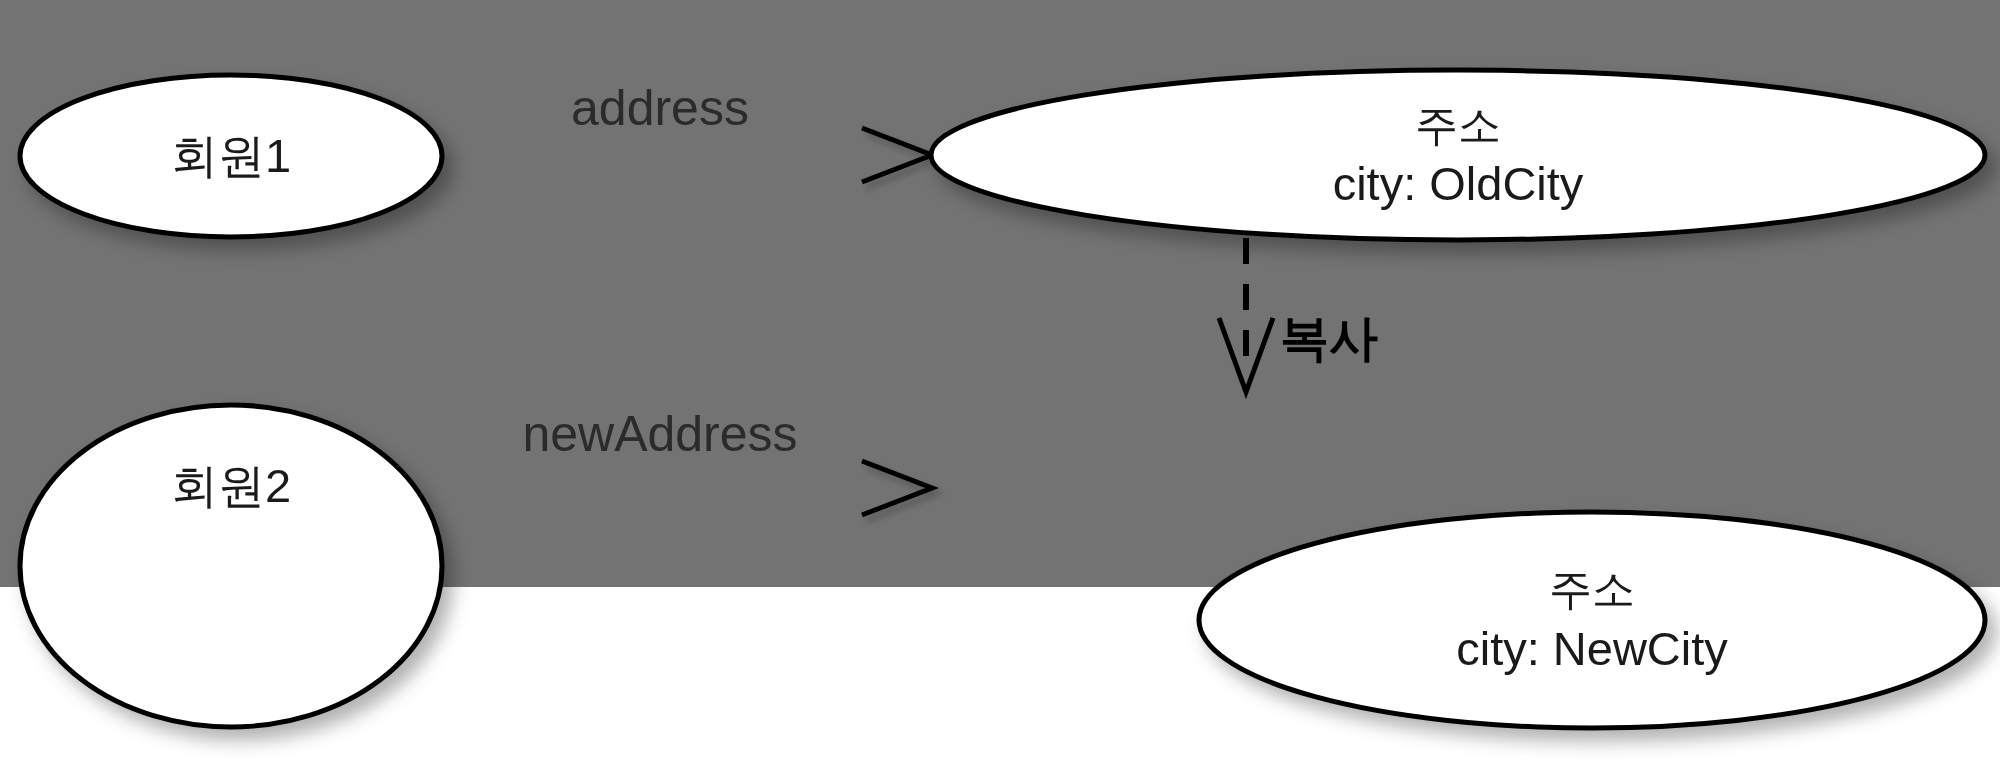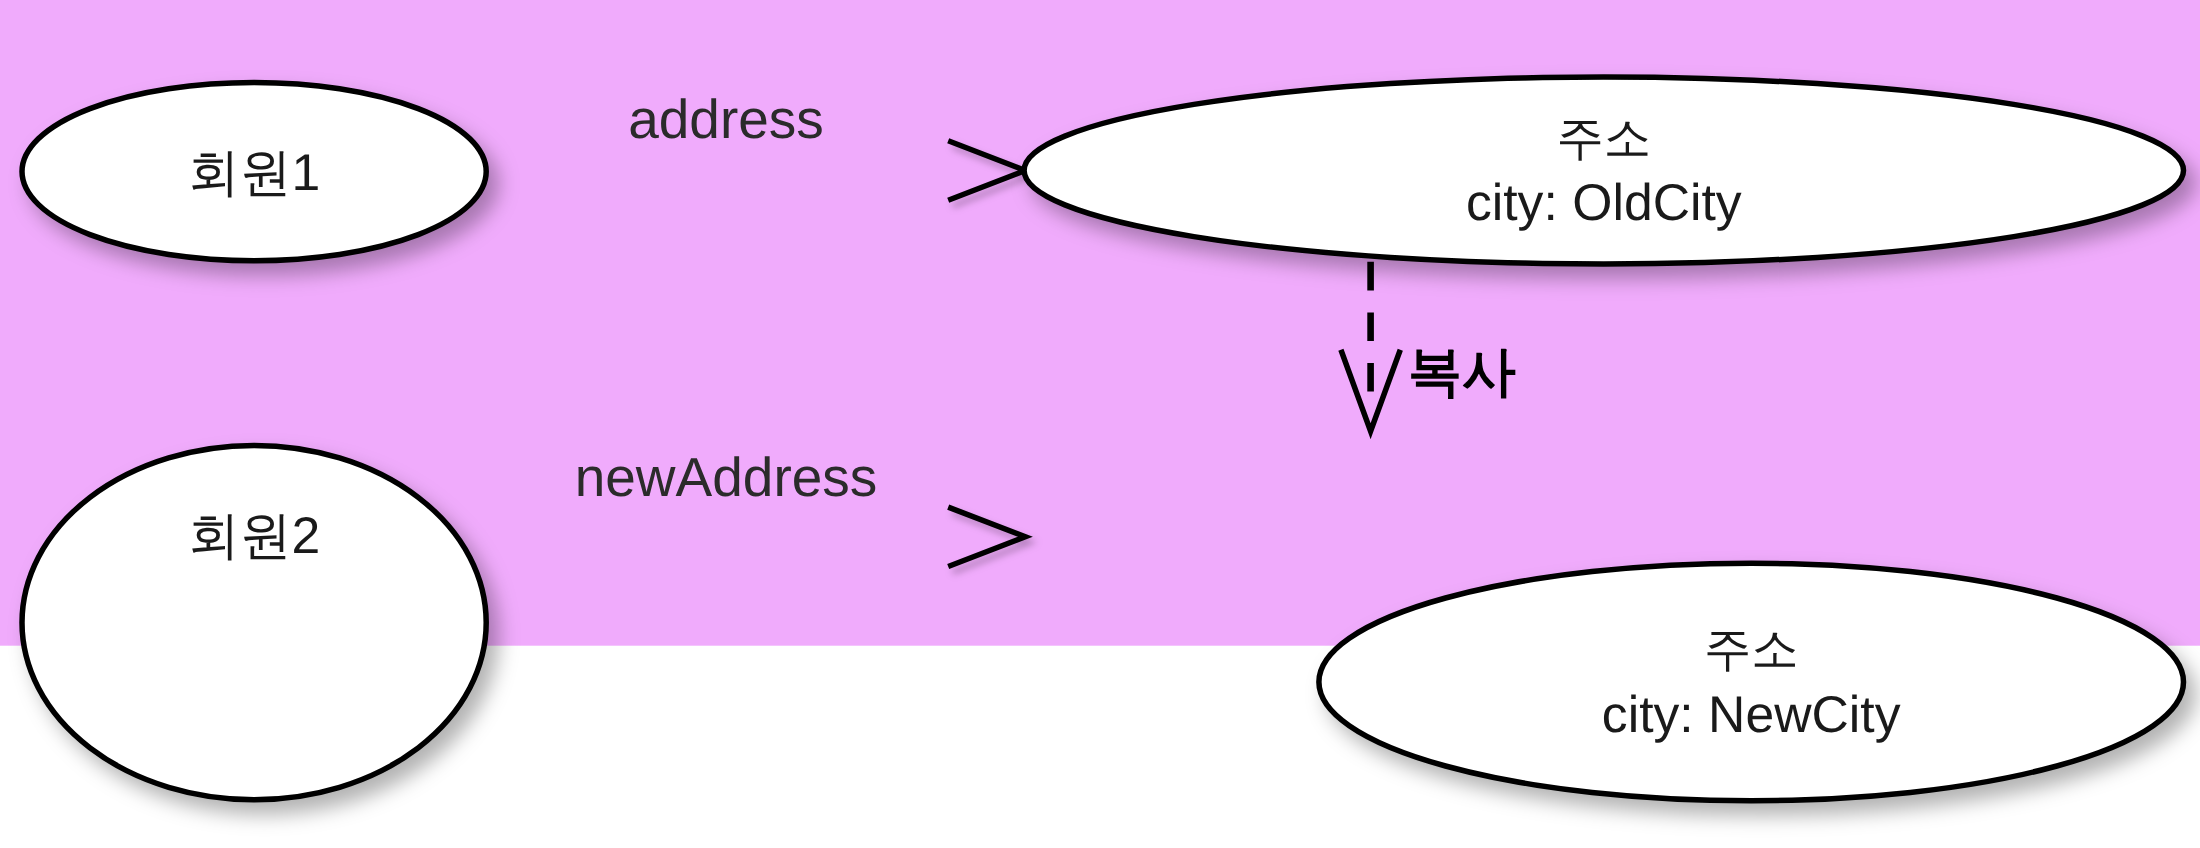--- a/index.html
+++ b/index.html
@@ -11,21 +11,21 @@
   body {
     width: 2000px;
     height: 771px;
     font-family: "Liberation Sans", "DejaVu Sans", sans-serif;
     overflow: hidden;
   }
   #diagram-root {
     position: relative;
     width: 2000px;
     height: 587px;
-    background: #f0abfc;
+    background: #737373;
   }
   svg.canvas {
     position: absolute;
     top: 0;
     left: 0;
     width: 2000px;
     height: 771px;
     display: block;
   }
   .node-ellipse {

